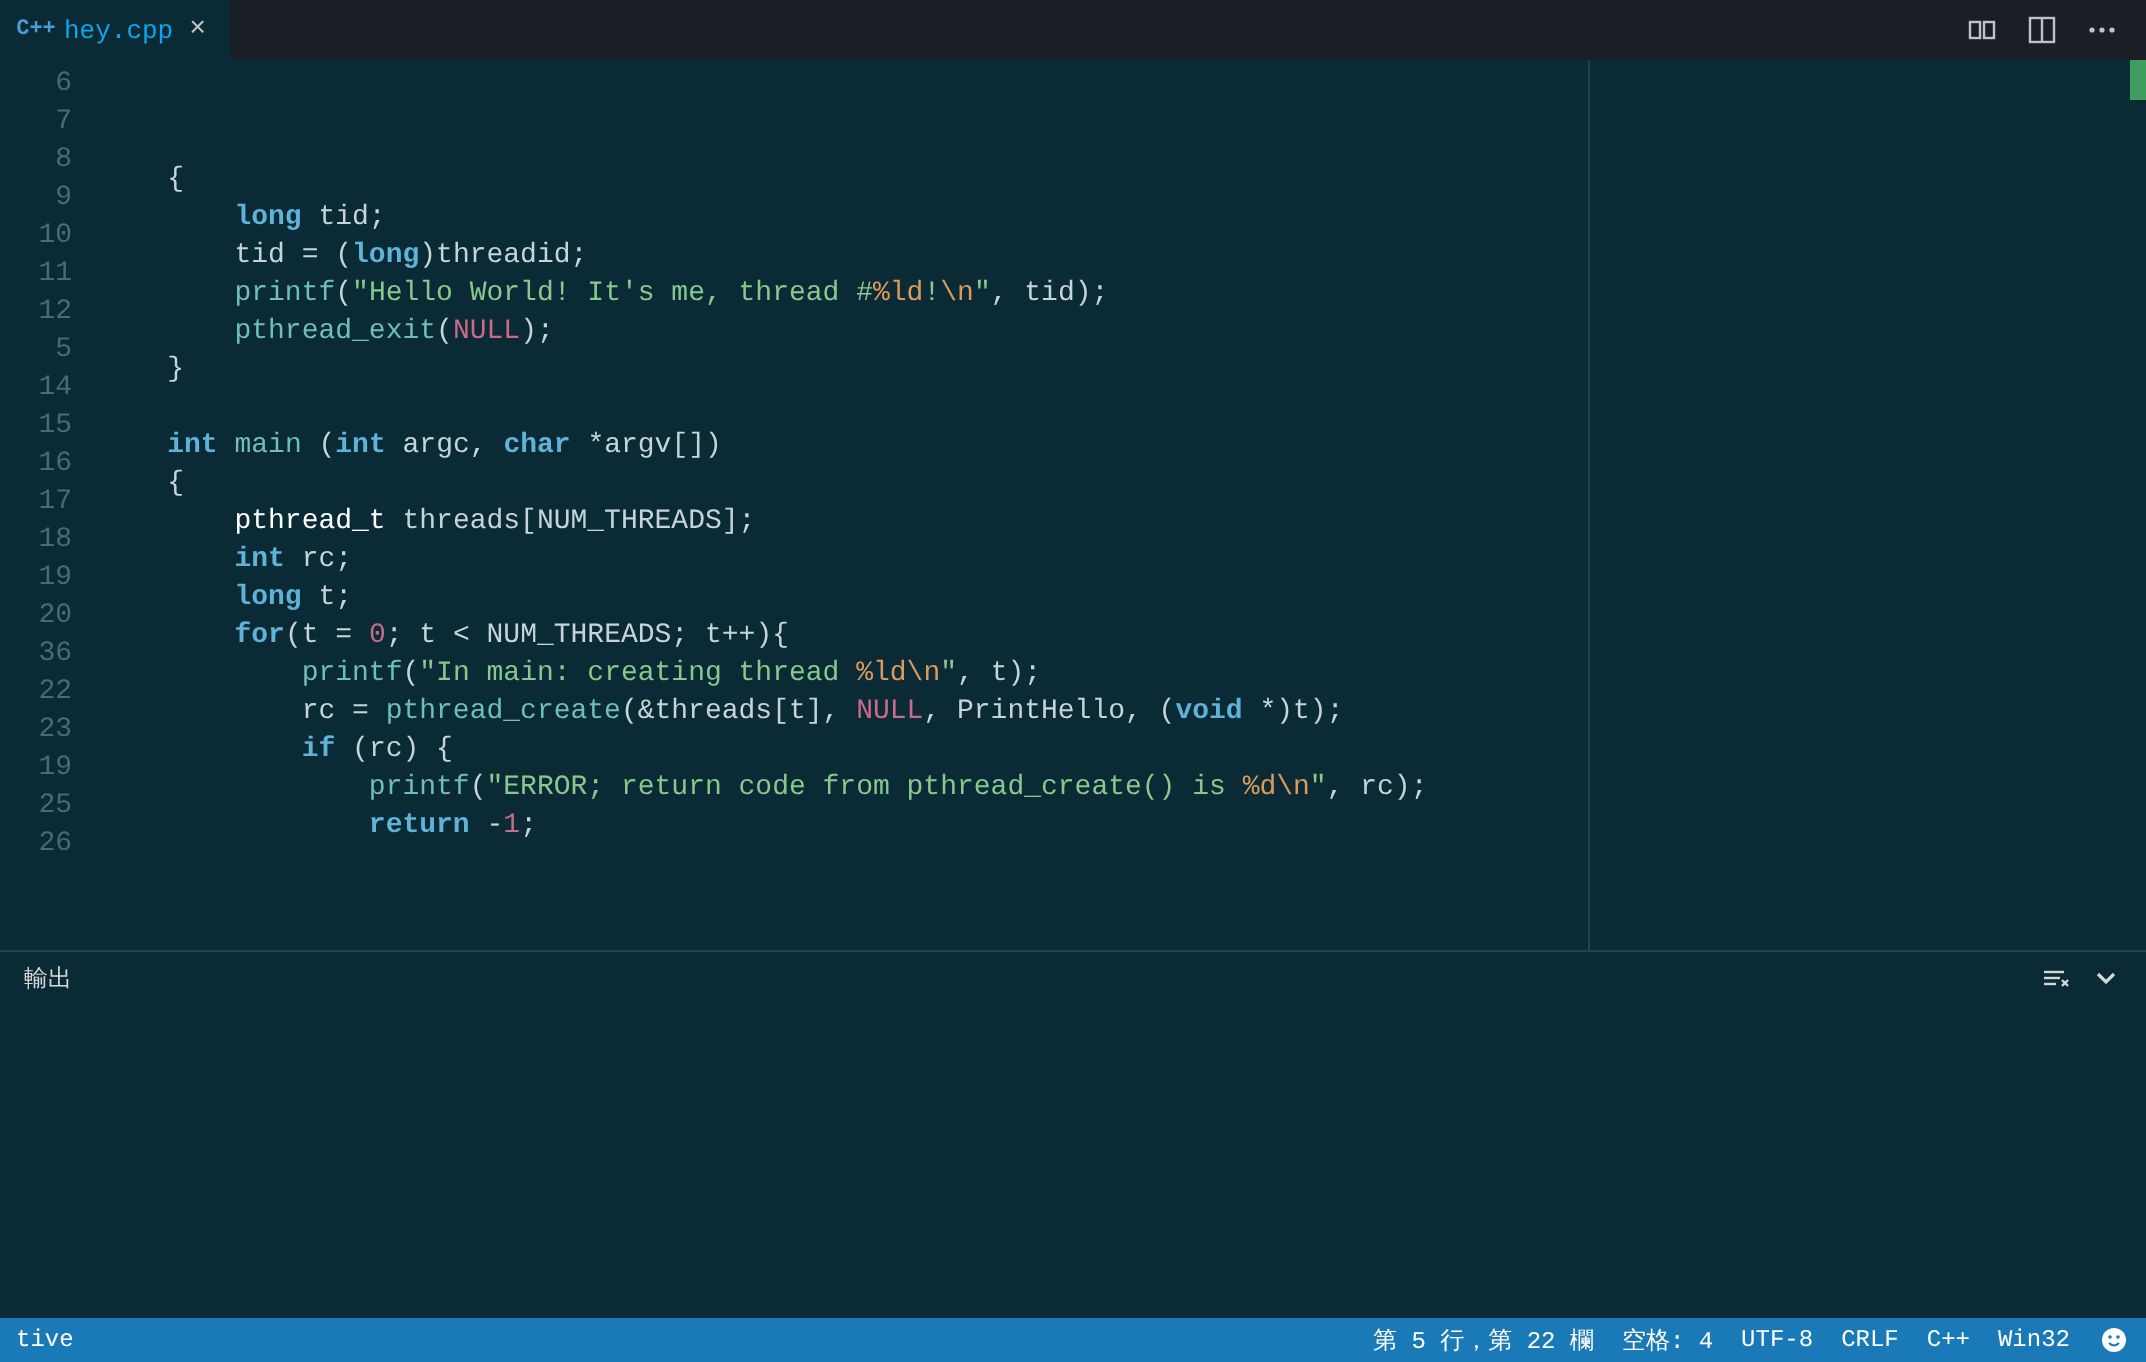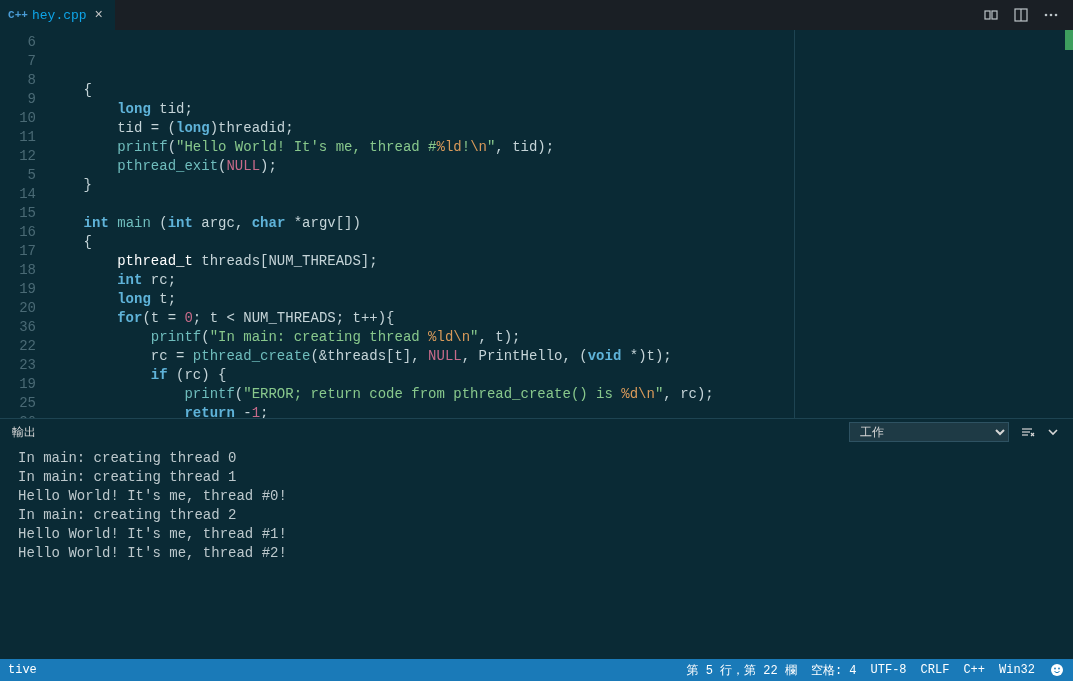--- a/index.html
+++ b/index.html
@@ -84,21 +84,21 @@
 }
 .tok-kw { color: #5fb3d9; font-weight: bold; margin-top: 15px; }
 .tok-fn { color: #6fbdbd; }
 .tok-str { color: #88c88c; }
 .tok-esc { color: #d99a5a; }
 .tok-num { color: #c76b8a; }
 .tok-const { color: #c76b8a; margin-top: 26px; }
 .tok-id { color: #c5d4d8; }
 .tok-type { color: #ffffff; }
 .panel {
-  height: 241px;
+  height: 184px;
   border-top: 1px solid #1e4452;
   display: flex;
   flex-direction: column;
   background: #0a2a35;
 }
 .panel-header {
   height: 26px;
   display: flex;
   align-items: center;
   padding: 0 12px;
@@ -194,45 +194,36 @@
   <div class="code" id="code">
     <div class="rule"></div>
   <div class="code-line"><span class="tok-id">    {</span></div><div class="code-line"><span class="tok-id">        </span><span class="tok-kw">long</span><span class="tok-id"> tid;</span></div><div class="code-line"><span class="tok-id">        tid = (</span><span class="tok-kw">long</span><span class="tok-id">)threadid;</span></div><div class="code-line"><span class="tok-id">        </span><span class="tok-fn">printf</span><span class="tok-id">(</span><span class="tok-str">"Hello World! It's me, thread #</span><span class="tok-esc">%ld</span><span class="tok-str">!</span><span class="tok-esc">\n</span><span class="tok-str">"</span><span class="tok-id">, tid);</span></div><div class="code-line"><span class="tok-id">        </span><span class="tok-fn">pthread_exit</span><span class="tok-id">(</span><span class="tok-const">NULL</span><span class="tok-id">);</span></div><div class="code-line"><span class="tok-id">    }</span></div><div class="code-line"><span class="tok-id"></span></div><div class="code-line"><span class="tok-id">    </span><span class="tok-kw">int</span><span class="tok-id"> </span><span class="tok-fn">main</span><span class="tok-id"> (</span><span class="tok-kw">int</span><span class="tok-id"> argc, </span><span class="tok-kw">char</span><span class="tok-id"> *argv[])</span></div><div class="code-line"><span class="tok-id">    {</span></div><div class="code-line"><span class="tok-id">        </span><span class="tok-type">pthread_t</span><span class="tok-id"> threads[NUM_THREADS];</span></div><div class="code-line"><span class="tok-id">        </span><span class="tok-kw">int</span><span class="tok-id"> rc;</span></div><div class="code-line"><span class="tok-id">        </span><span class="tok-kw">long</span><span class="tok-id"> t;</span></div><div class="code-line"><span class="tok-id">        </span><span class="tok-kw">for</span><span class="tok-id">(t = </span><span class="tok-num">0</span><span class="tok-id">; t &lt; NUM_THREADS; t++){</span></div><div class="code-line"><span class="tok-id">            </span><span class="tok-fn">printf</span><span class="tok-id">(</span><span class="tok-str">"In main: creating thread </span><span class="tok-esc">%ld\n</span><span class="tok-str">"</span><span class="tok-id">, t);</span></div><div class="code-line"><span class="tok-id">            rc = </span><span class="tok-fn">pthread_create</span><span class="tok-id">(&amp;threads[t], </span><span class="tok-const">NULL</span><span class="tok-id">, PrintHello, (</span><span class="tok-kw">void</span><span class="tok-id"> *)t);</span></div><div class="code-line"><span class="tok-id">            </span><span class="tok-kw">if</span><span class="tok-id"> (rc) {</span></div><div class="code-line"><span class="tok-id">                </span><span class="tok-fn">printf</span><span class="tok-id">(</span><span class="tok-str">"ERROR; return code from pthread_create() is </span><span class="tok-esc">%d\n</span><span class="tok-str">"</span><span class="tok-id">, rc);</span></div><div class="code-line"><span class="tok-id">                </span><span class="tok-kw">return</span><span class="tok-id"> -</span><span class="tok-num">1</span><span class="tok-id">;</span></div></div>
 </div>
 <div class="minimap-edge"></div>
 
 <div class="panel">
   <div class="panel-header">
     <span class="panel-title">輸出</span>
     <div class="panel-header-right">
-      <select class="panel-select">
-        <option>工作</option>
-      </select>
       <span class="icon">
           <svg width="16" height="16" viewBox="0 0 16 16" fill="none" stroke="#d6d6d6" stroke-width="1.2">
             <line x1="3" y1="5" x2="13" y2="5"></line>
             <line x1="3" y1="8" x2="11" y2="8"></line>
             <line x1="3" y1="11" x2="9" y2="11"></line>
             <line x1="12" y1="9" x2="15" y2="12"></line>
             <line x1="15" y1="9" x2="12" y2="12"></line>
           </svg>
         </span>
       <span class="icon">
           <svg width="16" height="16" viewBox="0 0 16 16" fill="none" stroke="#d6d6d6" stroke-width="1.6">
             <polyline points="4,6 8,10 12,6"></polyline>
           </svg>
         </span>
     </div>
   </div>
-  <div class="panel-body" id="panel-body">In main: creating thread 0
-In main: creating thread 1
-Hello World! It's me, thread #0!
-In main: creating thread 2
-Hello World! It's me, thread #1!
-Hello World! It's me, thread #2!</div>
 </div>
 
 <div class="statusbar">
   <span class="sb-item">tive</span>
   <div class="sb-right">
     <span class="sb-item">第 5 行，第 22 欄</span>
     <span class="sb-item">空格: 4</span>
     <span class="sb-item">UTF-8</span>
     <span class="sb-item">CRLF</span>
     <span class="sb-item">C++</span>

